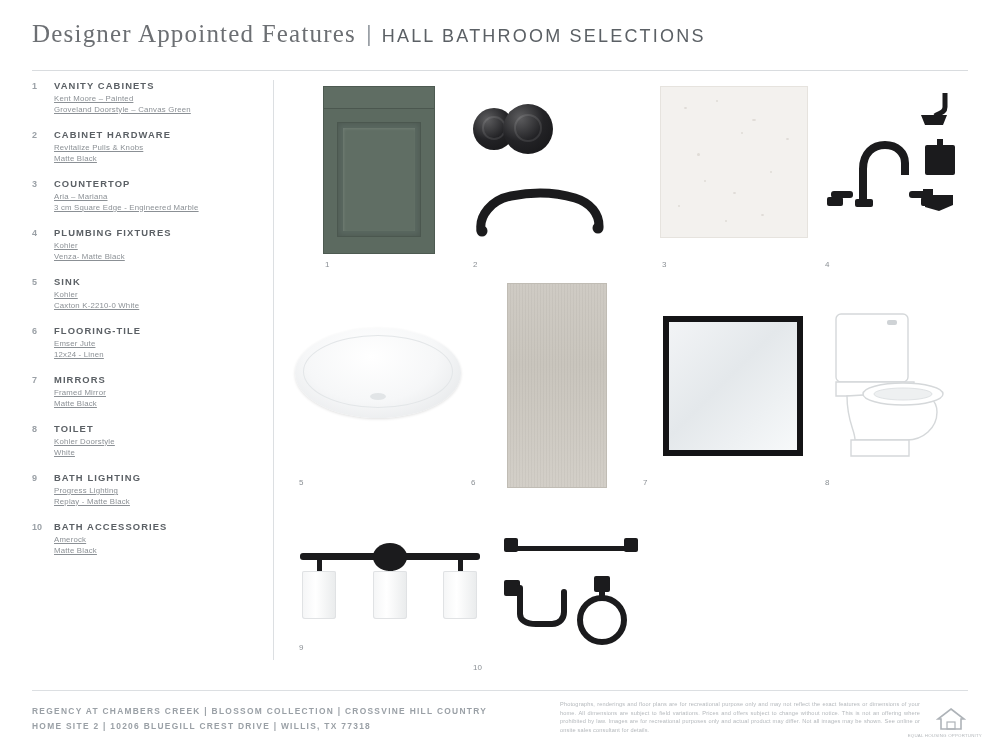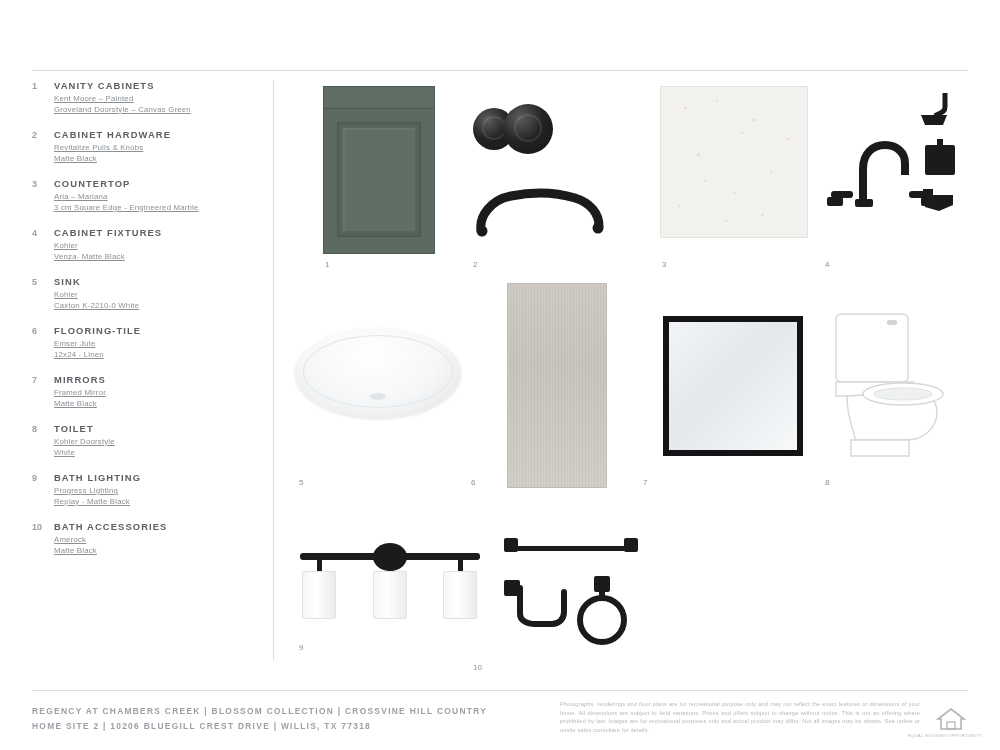--- a/index.html
+++ b/index.html
@@ -243,20 +243,25 @@
     position: absolute; right: 18px; top: 733px;
     font-size: 4.4px; color: #b4b8bc; letter-spacing: 0.2px;
   }
 </style>
 </head>
 <body>
 
 <div class="page">
 
   <div class="header">
+    <div class="title-row">
+      <span class="title-main">Designer Appointed Features</span>
+      <span class="title-divider">|</span>
+      <span class="title-sub">HALL BATHROOM SELECTIONS</span>
+    </div>
   </div>
   <div class="header-rule"></div>
 
   <div class="legend">
 
     <div class="legend-item">
       <div class="legend-num">1</div>
       <div class="legend-body">
         <div class="legend-title">VANITY CABINETS</div>
         <div class="legend-line">Kent Moore – Painted</div>
@@ -278,21 +283,21 @@
       <div class="legend-body">
         <div class="legend-title">COUNTERTOP</div>
         <div class="legend-line">Aria – Mariana</div>
         <div class="legend-line">3 cm Square Edge  - Engineered Marble</div>
       </div>
     </div>
 
     <div class="legend-item">
       <div class="legend-num">4</div>
       <div class="legend-body">
-        <div class="legend-title">CABINET FIXTURES</div>
+        <div class="legend-title">PLUMBING FIXTURES</div>
         <div class="legend-line">Kohler</div>
         <div class="legend-line">Venza- Matte Black</div>
       </div>
     </div>
 
     <div class="legend-item">
       <div class="legend-num">5</div>
       <div class="legend-body">
         <div class="legend-title">SINK</div>
         <div class="legend-line">Kohler</div>

